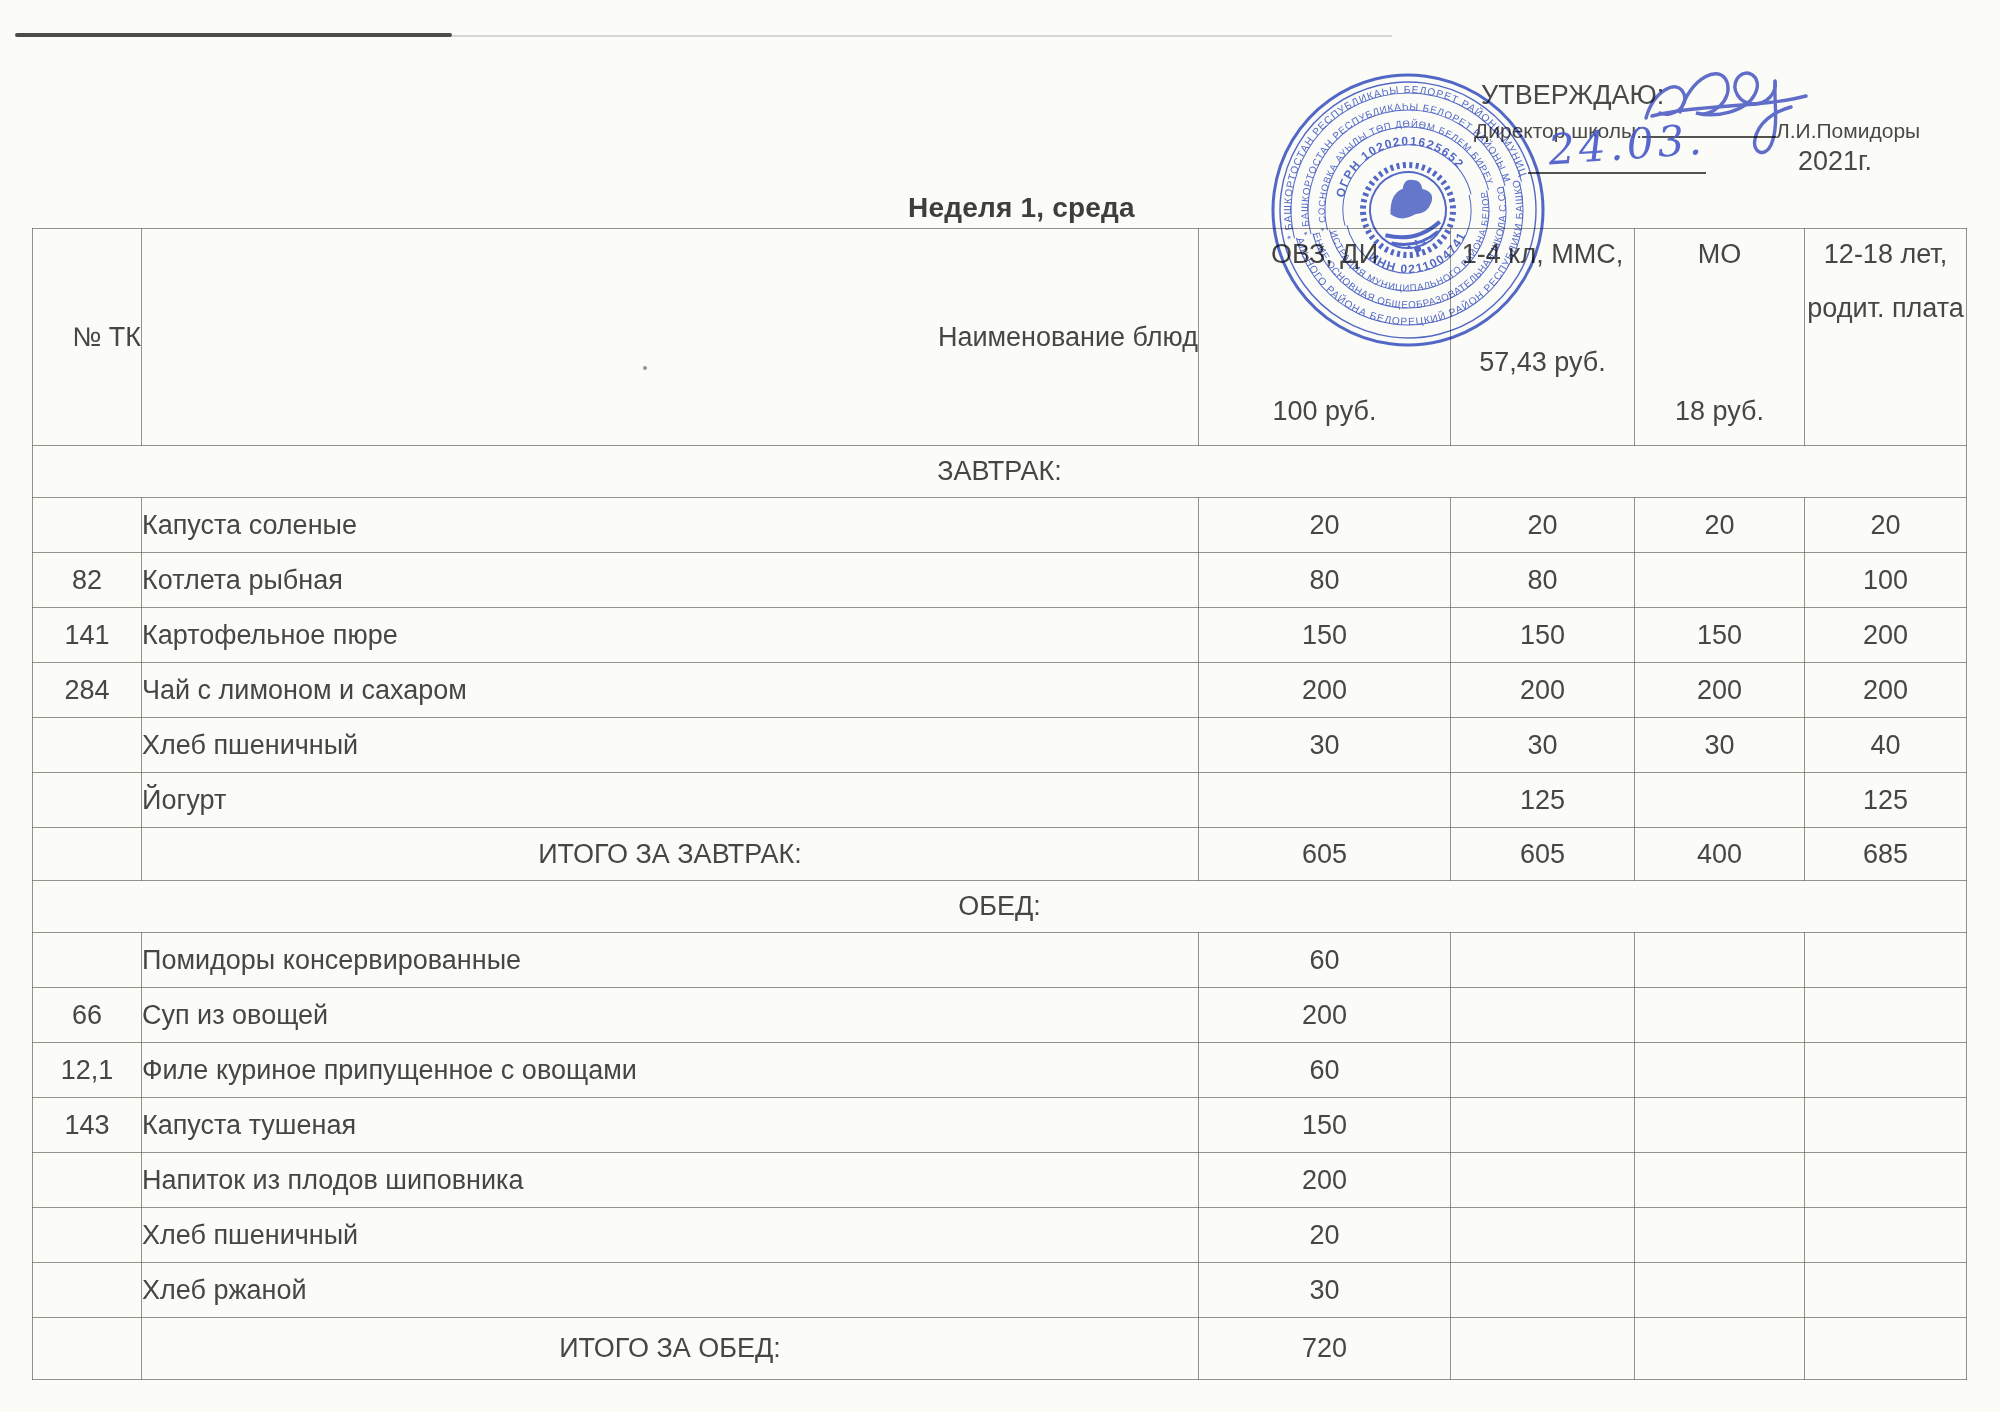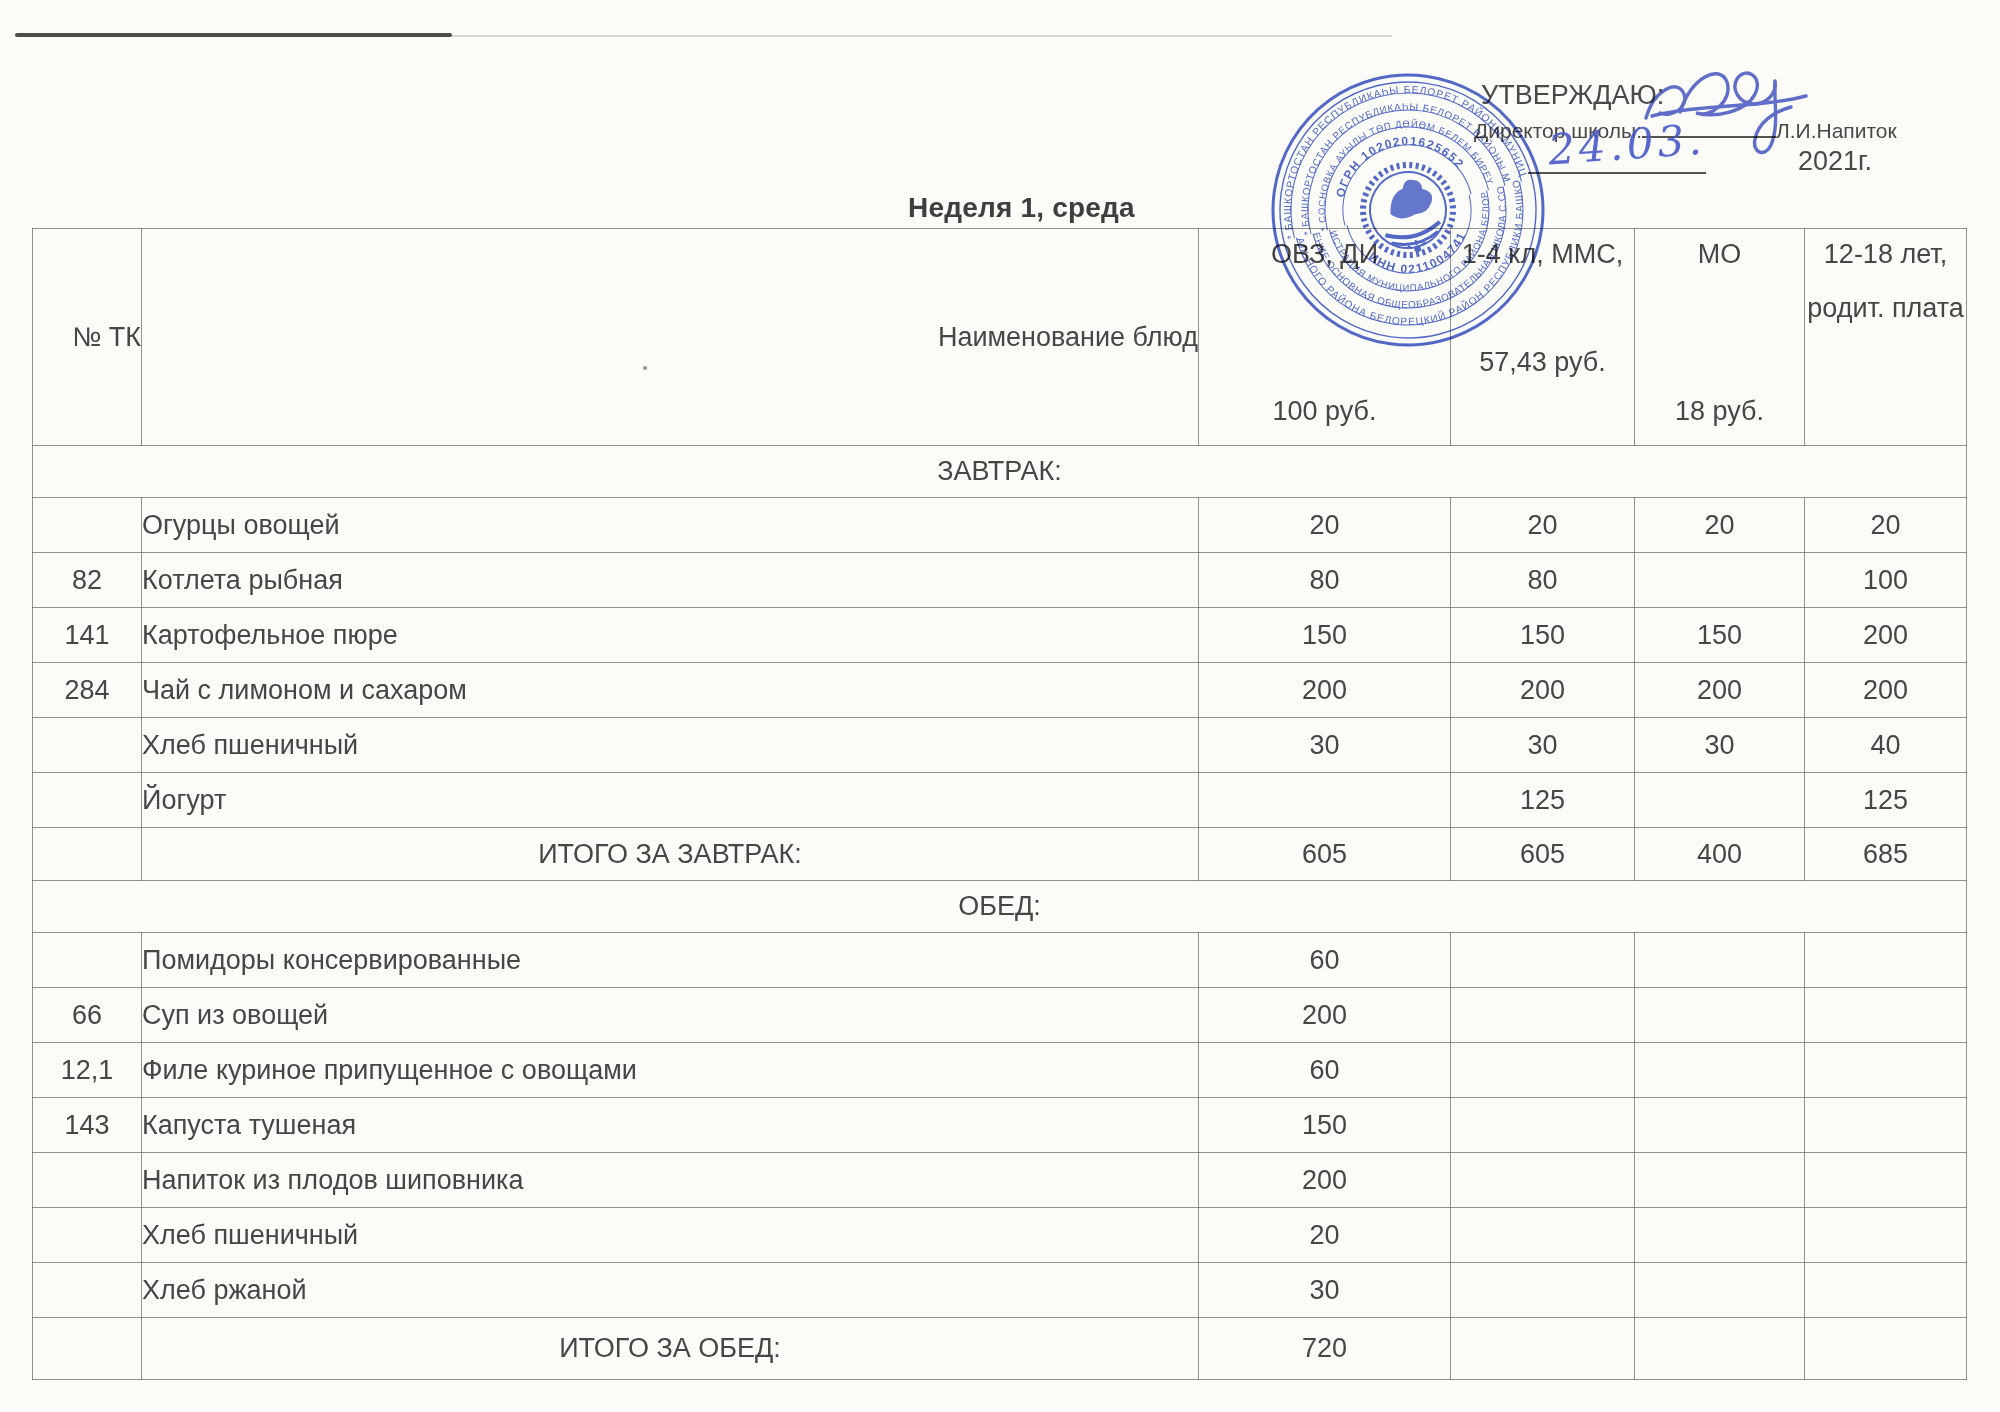--- a/index.html
+++ b/index.html
@@ -54,21 +54,21 @@
 <div class="scan-line-dark"></div>
 <div class="scan-line-faint"></div>
 <div class="hdr-dot"></div>
 
 <div class="page-title">Неделя 1, среда</div>
 
 <div class="approve-word">УТВЕРЖДАЮ:</div>
 <div class="director-row">
   <span>Директор школы:</span>
     <span class="u"></span>
-    <span>Л.И.Напиток</span>
+    <span>Л.И.Помидоры</span>
 </div>
 <div class="date-underline"></div>
 <div class="date-hand">24.03.</div>
 <div class="year-text">2021г.</div>
 
 <table class="menu">
   <colgroup>
     <col style="width:109px">
       <col style="width:1057px">
       <col style="width:252px">
@@ -95,21 +95,21 @@
       <td class="hcol">
         <span class="top-label">12-18 лет,</span>
         <span class="line2">родит. плата</span>
       </td>
     </tr>
   <tr class="sec">
         <td class="sec-cell" colspan="6">ЗАВТРАК:</td>
       </tr>
       <tr class="dish">
         <td class="num-cell"></td>
-        <td class="name-cell">Огурцы овощей</td>
+        <td class="name-cell">Капуста соленые</td>
         <td class="value-cell">20</td>
         <td class="value-cell">20</td>
         <td class="value-cell">20</td>
         <td class="value-cell">20</td>
       </tr>
       <tr class="dish">
         <td class="num-cell">82</td>
         <td class="name-cell">Котлета рыбная</td>
         <td class="value-cell">80</td>
         <td class="value-cell">80</td>

